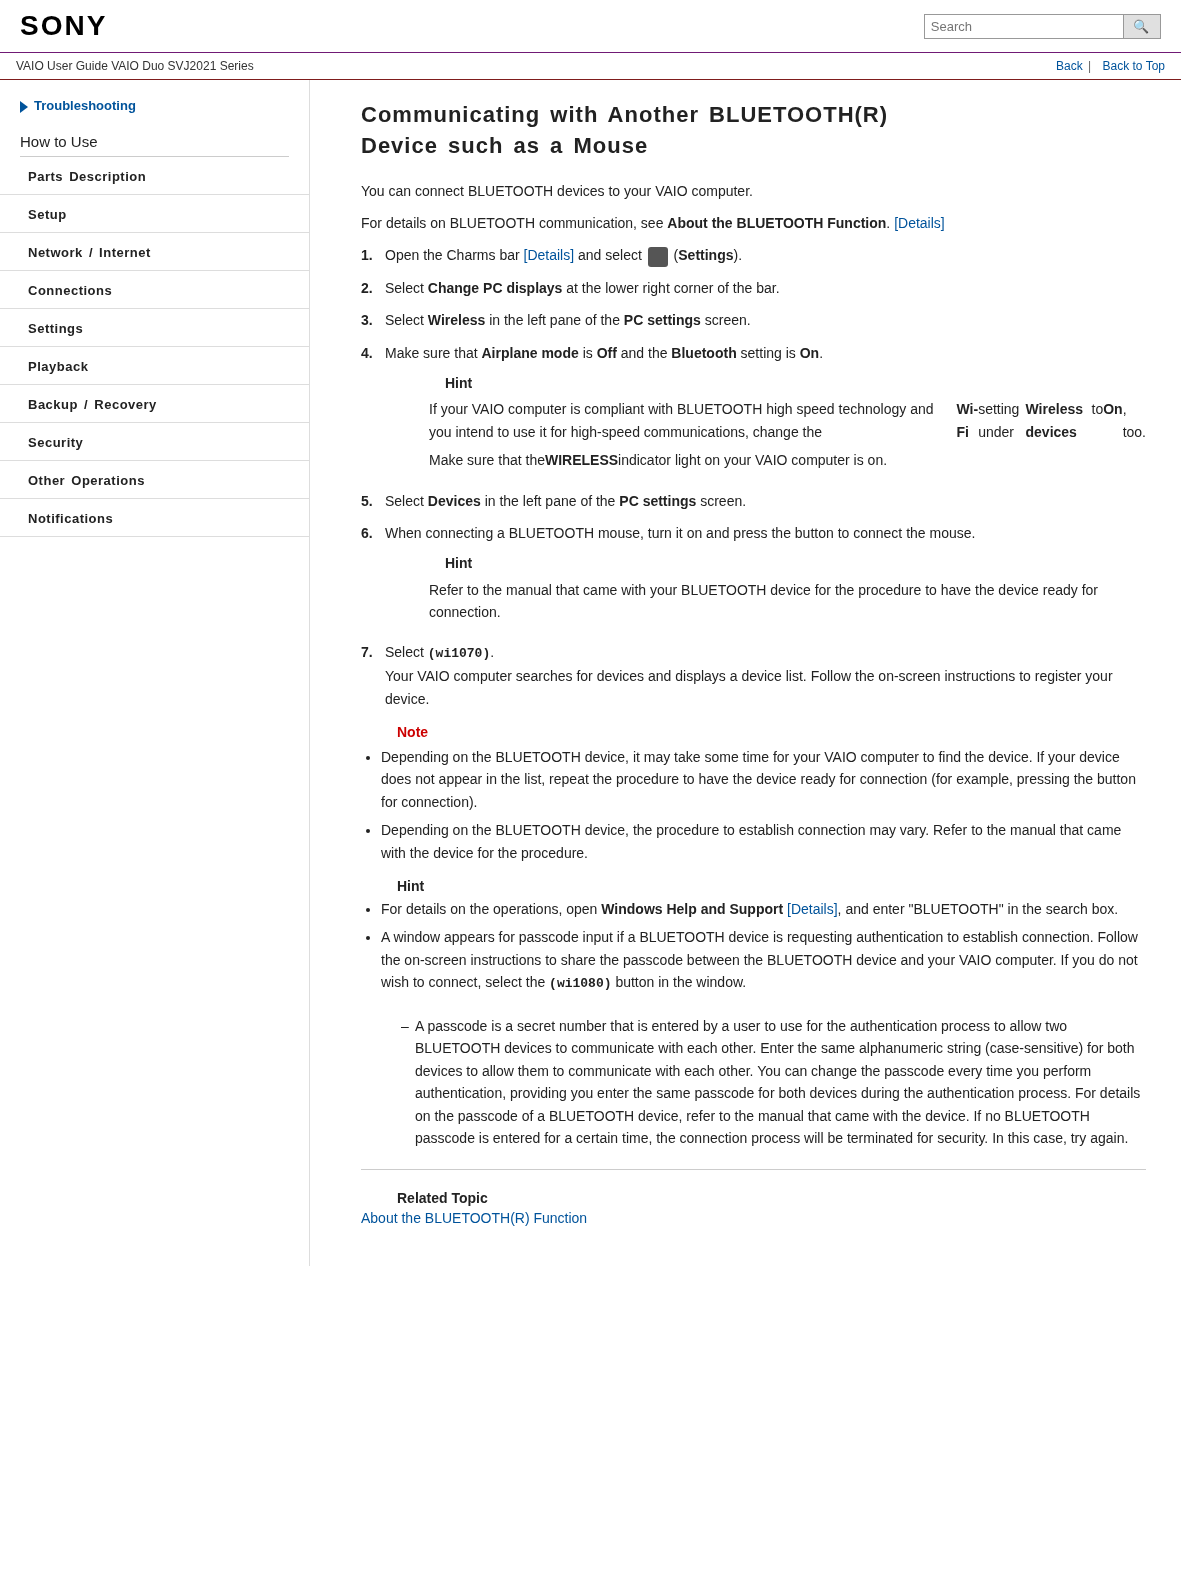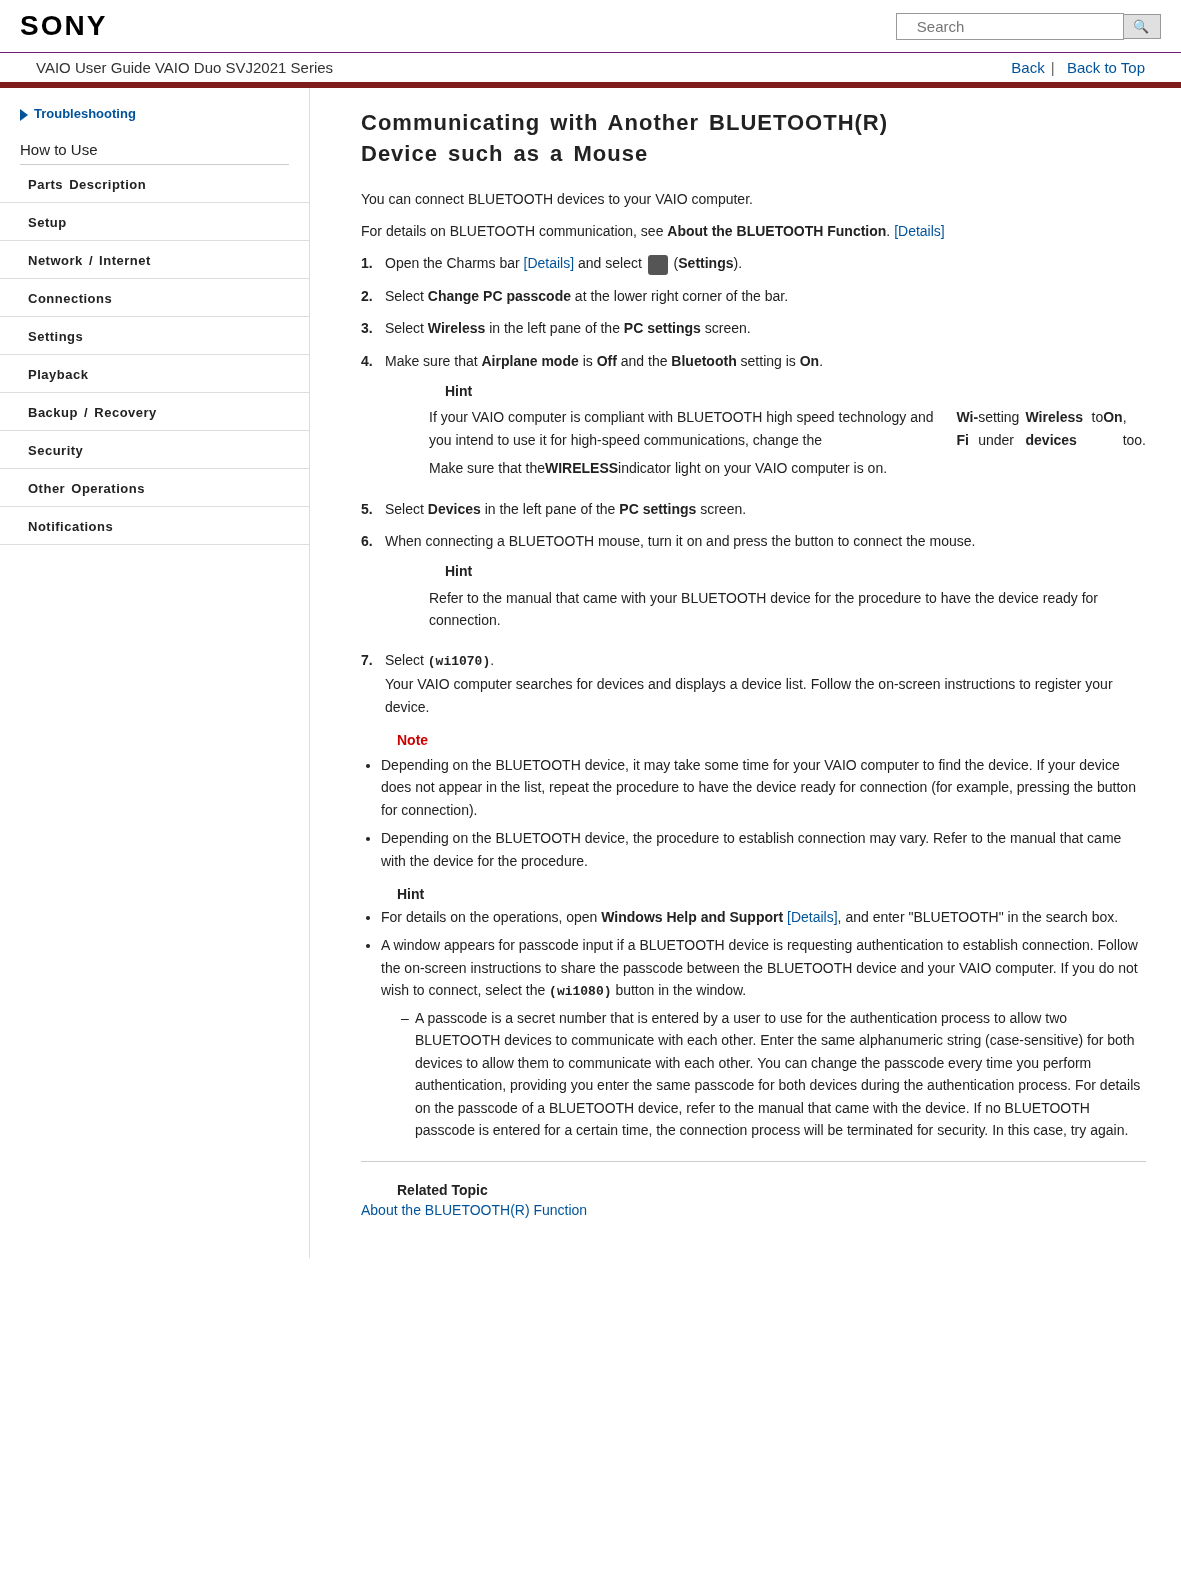--- a/index.html
+++ b/index.html
@@ -17,43 +17,43 @@
       font-size: 28px;
       font-weight: bold;
       letter-spacing: 2px;
       color: #000;
     }
     #search-area {
       display: flex;
       align-items: center;
     }
     #search-input {
-      width: 228px;
-      padding: 4px 20px;
+      width: 200px;
+      padding: 4px 6px;
       border: 1px solid #999;
-      font-size: 15px;
+      font-size: 13px;
       outline: none;
     }
     #search-button {
       padding: 4px 10px;
       border: 1px solid #999;
       border-left: none;
       background: #e0e0e0;
       cursor: pointer;
       font-size: 13px;
     }
 
     
     #subtitle-bar {
       display: flex;
       justify-content: space-between;
       align-items: center;
-      padding: 6px 36px;
-      border-bottom: 6px solid #7f1d1d;
-      font-size: 15px;
+      padding: 6px 16px;
+      border-bottom: 1px solid #7f1d1d;
+      font-size: 12px;
     }
     #subtitle-bar .guide-title { color: #333; }
     #subtitle-bar .nav-links a { color: #00539b; text-decoration: none; margin-left: 6px; }
     #subtitle-bar .separator { color: #666; margin: 0 2px; }
 
     
     #main-layout {
       display: flex;
       gap: 16px;
     }
@@ -127,21 +127,21 @@
 
     .hint-label, .note-label, .related-label {
       font-weight: bold;
       margin-bottom: 4px;
       margin-left: 36px;
     }
     .note-label { color: #c00; font-weight: bold; margin-top: 14px; margin-bottom: 6px; }
     .hint-box { margin: 8px 0 8px 24px; }
     .hint-box ul, .note-box ul, .hint-section ul { margin-left: 20px; }
     .hint-box ul li, .note-box ul li, .hint-section ul li { margin-bottom: 6px; line-height: 1.6; font-size: 14px; }
-    .sub-bullet { margin-left: 30px; margin-top: 4px; }
+    .sub-bullet { margin-left: 30px; margin-top: 20px; }
     .sub-bullet li { list-style: none; position: relative; padding-left: 14px; font-size: 14px; line-height: 1.6; }
     .sub-bullet li::before { content: "–"; position: absolute; left: 0; }
 
     .note-box { margin: 14px 0; }
     .hint-section { margin: 14px 0; }
 
     hr.section-divider { border: none; border-top: 1px solid #ccc; margin: 20px 0; }
 
     .related-topic { margin-top: 10px; }
     .related-topic a { color: #00539b; text-decoration: none; font-size: 14px; }
@@ -221,21 +221,21 @@
         <span class="step-content">
           Open the Charms bar <a href="#" class="details-link">[Details]</a> and select
           <span style="display:inline-block;width:20px;height:20px;background:#555;border-radius:3px;vertical-align:middle;margin:0 2px;"></span>
           (<span class="bold-text">Settings</span>).
         </span>
       </li>
 
       <li>
         <span class="step-num">2.</span>
         <span class="step-content">
-          Select <span class="bold-text">Change PC passcode</span> at the lower right corner of the bar.
+          Select <span class="bold-text">Change PC displays</span> at the lower right corner of the bar.
         </span>
       </li>
 
       <li>
         <span class="step-num">3.</span>
         <span class="step-content">
           Select <span class="bold-text">Wireless</span> in the left pane of the <span class="bold-text">PC settings</span> screen.
         </span>
       </li>
 

